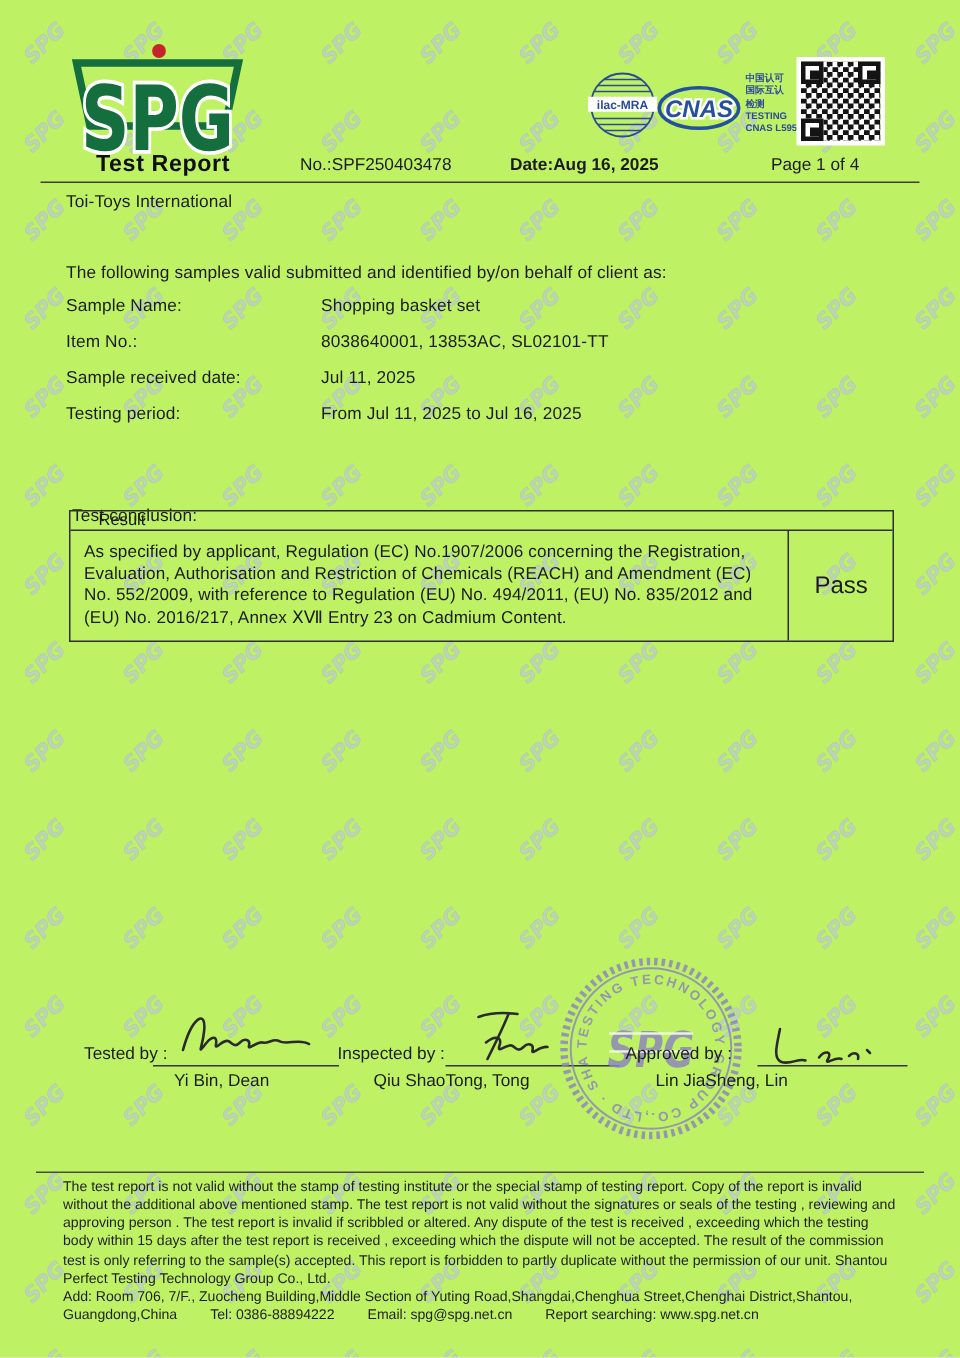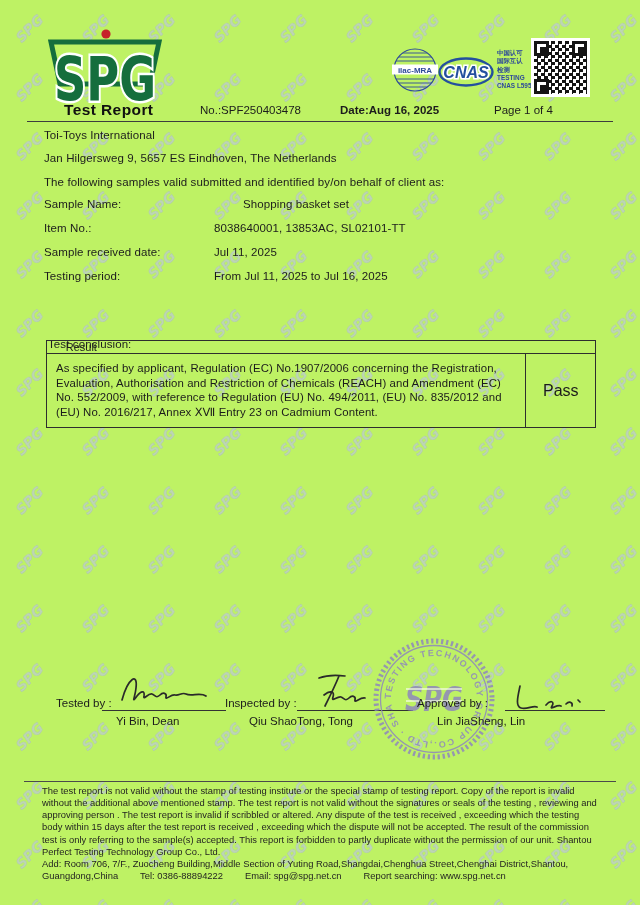--- a/index.html
+++ b/index.html
@@ -113,29 +113,28 @@
           <div class="qr-core"></div>
         </div>
       <div class="qr-finder" style="left:0;bottom:0;">
           <div class="qr-core"></div>
         </div>
     </div>
 
     <div class="abs title" style="left:64px;top:101px;">Test Report</div>
     <div class="abs meta" style="left:200px;top:104px;">No.:SPF250403478</div>
     <div class="abs meta" style="left:340px;top:104px;font-weight:bold;">Date:Aug 16, 2025</div>
-    <div class="abs meta" style="left:494px;top:104px;text-align:center;">Page 1 of 4</div>
+    <div class="abs meta" style="left:514px;top:104px;text-align:center;">Page 1 of 4</div>
     <div class="abs rule" style="left:27px;top:121px;width:586px;"></div>
 
     <div class="abs body-text" style="left:44px;top:129px;">Toi-Toys International</div>
-    <div class="abs body-text" style="left:44px;top:152px;">Jan Hilgersweg 9, 5657 ES Eindhoven, The Netherlands</div>
     <div class="abs body-text" style="left:44px;top:176px;">The following samples valid submitted and identified by/on behalf of client as:</div>
 
     <div class="abs body-text" style="left:44px;top:198px;">Sample Name:</div>
-    <div class="abs body-text" style="left:214px;top:198px;margin-left:29px;">Shopping basket set</div>
+    <div class="abs body-text" style="left:214px;top:198px;">Shopping basket set</div>
 
     <div class="abs body-text" style="left:44px;top:222px;">Item No.:</div>
     <div class="abs body-text" style="left:214px;top:222px;">8038640001, 13853AC, SL02101-TT</div>
 
     <div class="abs body-text" style="left:44px;top:246px;">Sample received date:</div>
     <div class="abs body-text" style="left:214px;top:246px;">Jul 11, 2025</div>
 
     <div class="abs body-text" style="left:44px;top:270px;">Testing period:</div>
     <div class="abs body-text" style="left:214px;top:270px;">From Jul 11, 2025 to Jul 16, 2025</div>
 

